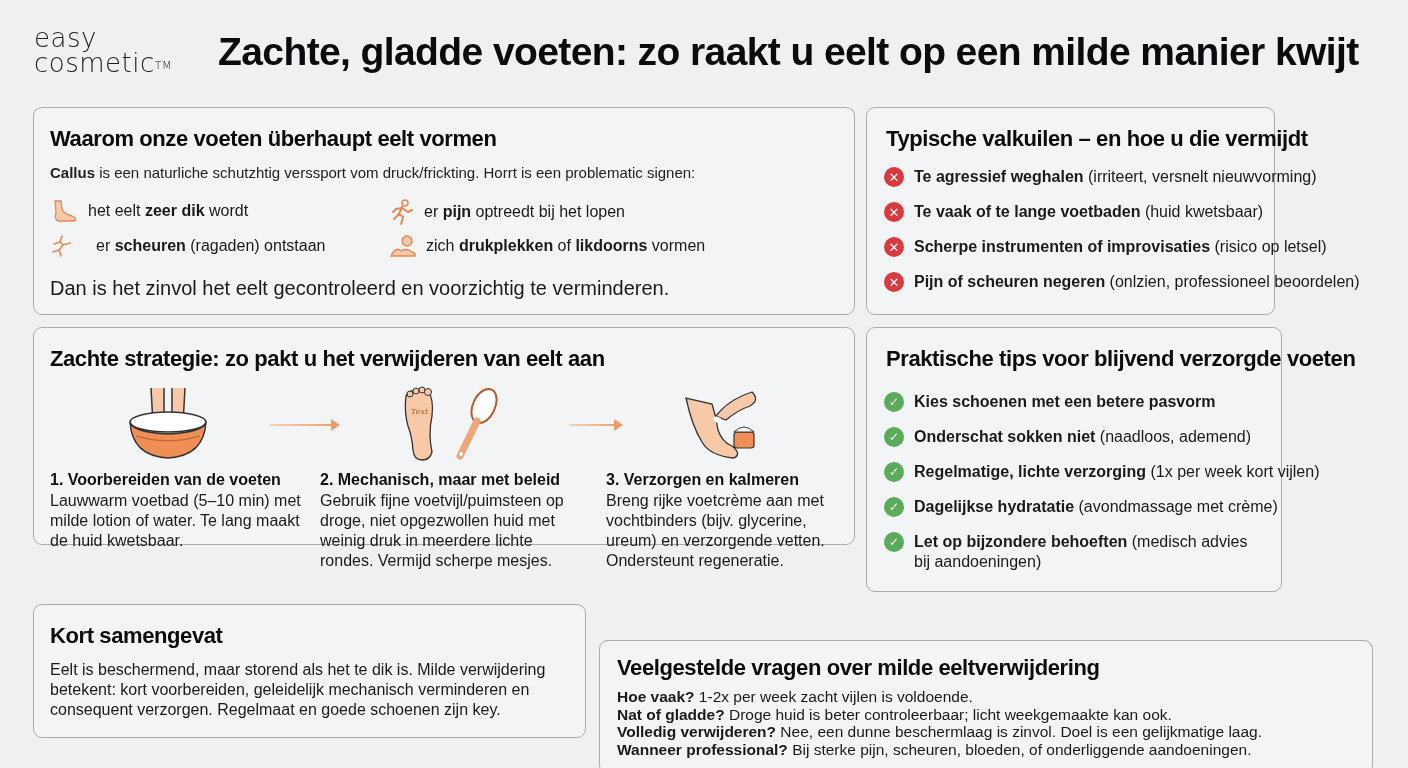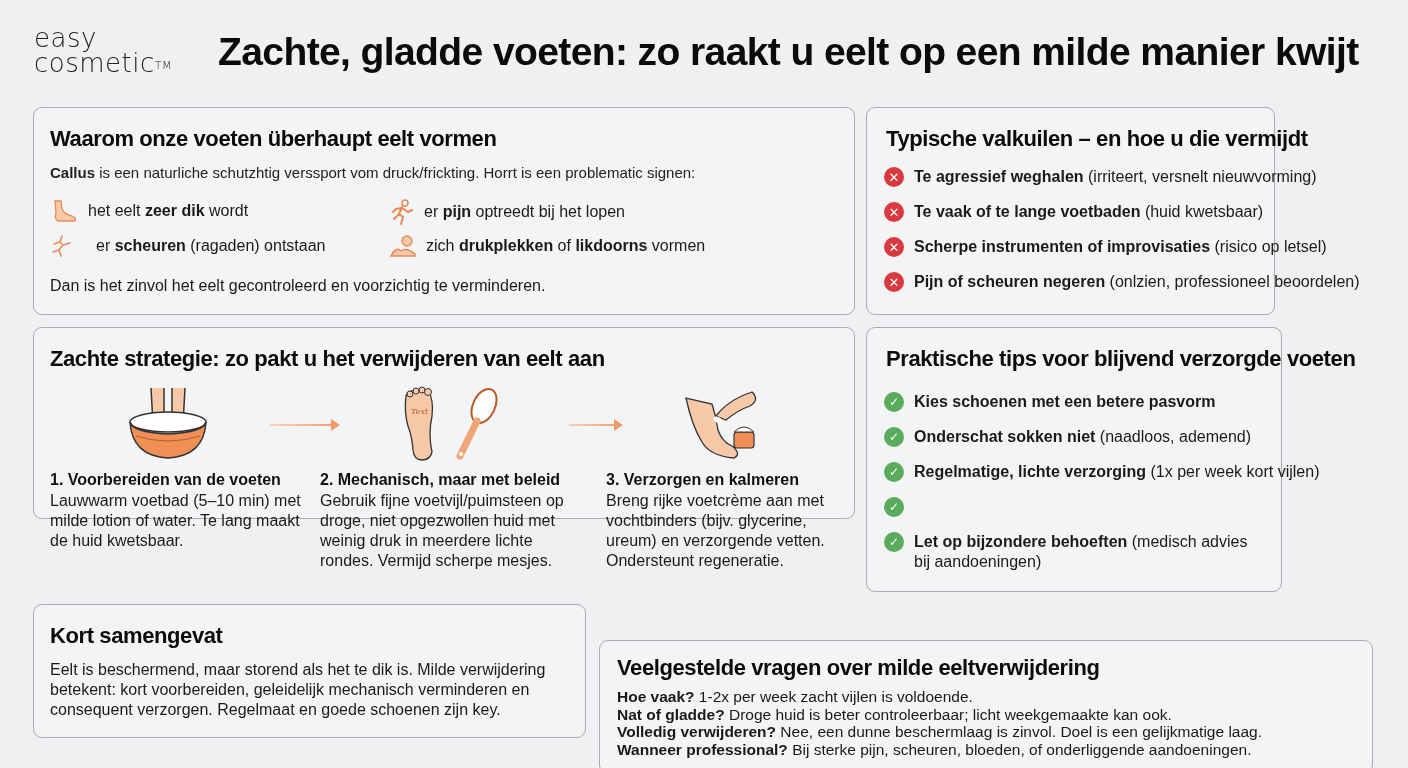--- a/index.html
+++ b/index.html
@@ -32,28 +32,28 @@
     font-size: 22px; font-weight: 700; letter-spacing: -0.4px; color: #0c0c0c;
     white-space: nowrap;
   }
   .b { font-weight: 700; }
   
   #c1 { left: 33px; top: 107px; width: 822px; height: 208px; }
   #c1 h2 { position: absolute; left: 16px; top: 18px; }
   #c1 .intro { position: absolute; left: 16px; top: 56px; font-size: 15px; color: #222; white-space: nowrap; }
   .sign { position: absolute; font-size: 16px; color: #1a1a1a; white-space: nowrap; display: flex; align-items: center; gap: 10px; }
   .sign svg { flex: none; }
-  #c1 .outro { position: absolute; left: 16px; top: 169px; font-size: 16px; color: #1a1a1a; white-space: nowrap; }
+  #c1 .outro { position: absolute; left: 16px; top: 169px; font-size: 20px; color: #1a1a1a; white-space: nowrap; }
   
   #c2 { left: 866px; top: 107px; width: 409px; height: 208px; }
   #c2 h2 { position: absolute; left: 19px; top: 18px; }
   .pit { position: absolute; left: 17px; font-size: 16px; display: flex; align-items: center; gap: 10px; white-space: nowrap; color: #1a1a1a; }
   .xic { width: 20px; height: 20px; border-radius: 50%; background: #d93a3f; color: #fff; font-size: 13px; font-weight: 700; display: flex; align-items: center; justify-content: center; flex: none; }
   
-  #c3 { left: 33px; top: 327px; width: 822px; height: 192px; }
+  #c3 { left: 33px; top: 327px; width: 822px; height: 218px; }
   #c3 h2 { position: absolute; left: 16px; top: 18px; }
   .step { position: absolute; top: 143px; width: 260px; }
   .step h3 { font-size: 16px; font-weight: 700; white-space: nowrap; color: #111; margin-bottom: 2px; }
   .step p { font-size: 16px; line-height: 20px; color: #1a1a1a; }
   .illus { position: absolute; }
   .arrow { position: absolute; height: 2px; background: linear-gradient(90deg, #f6d3bd, #ef9a6a); }
   .arrow::after { content: ""; position: absolute; right: -2px; top: -5px; border-left: 9px solid #ef9a6a; border-top: 6px solid transparent; border-bottom: 6px solid transparent; }
   
   #c4 { left: 866px; top: 327px; width: 416px; height: 265px; }
   #c4 h2 { position: absolute; left: 19px; top: 18px; }
@@ -187,20 +187,21 @@
   <div class="tip" style="top:99px;">
       <span class="vic">✓</span>
       <span><span class="b">Onderschat sokken niet</span><span> (naadloos, ademend)</span></span>
     </div>
   <div class="tip" style="top:134px;">
       <span class="vic">✓</span>
       <span><span class="b">Regelmatige, lichte verzorging</span><span> (1x per week kort vijlen)</span></span>
     </div>
   <div class="tip" style="top:169px;">
       <span class="vic">✓</span>
+      <span><span class="b">Dagelijkse hydratatie</span><span> (avondmassage met crème)</span></span>
     </div>
   <div class="tip" style="top:204px; width:380px;">
       <span class="vic">✓</span>
       <span><span class="b">Let op bijzondere behoeften</span><span> (medisch advies bij aandoeningen)</span></span>
     </div>
 </section>
 
 <section class="card" id="c5">
   <h2>Kort samengevat</h2>
   <p>Eelt is beschermend, maar storend als het te dik is. Milde verwijdering betekent: kort voorbereiden, geleidelijk mechanisch verminderen en consequent verzorgen. Regelmaat en goede schoenen zijn key.</p>

